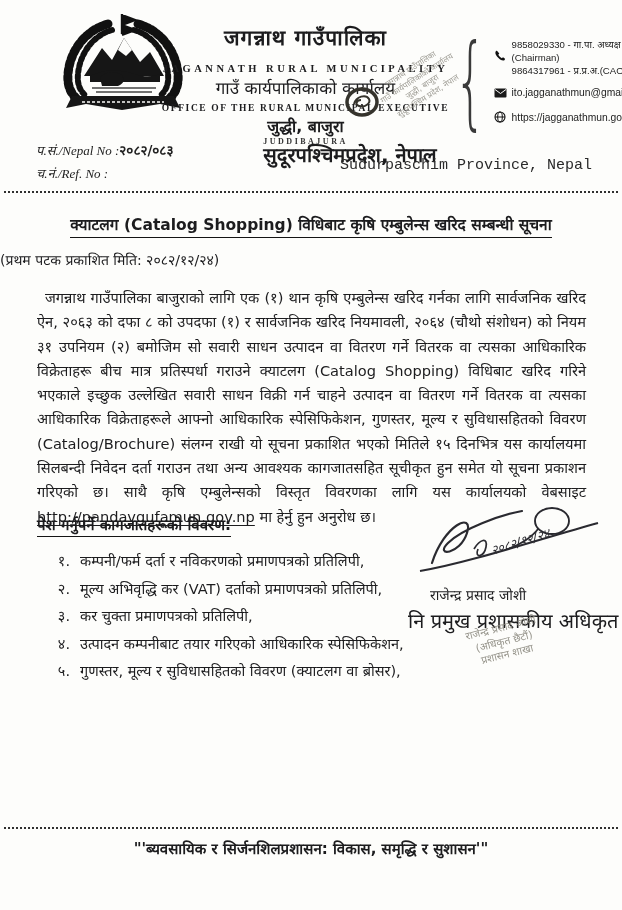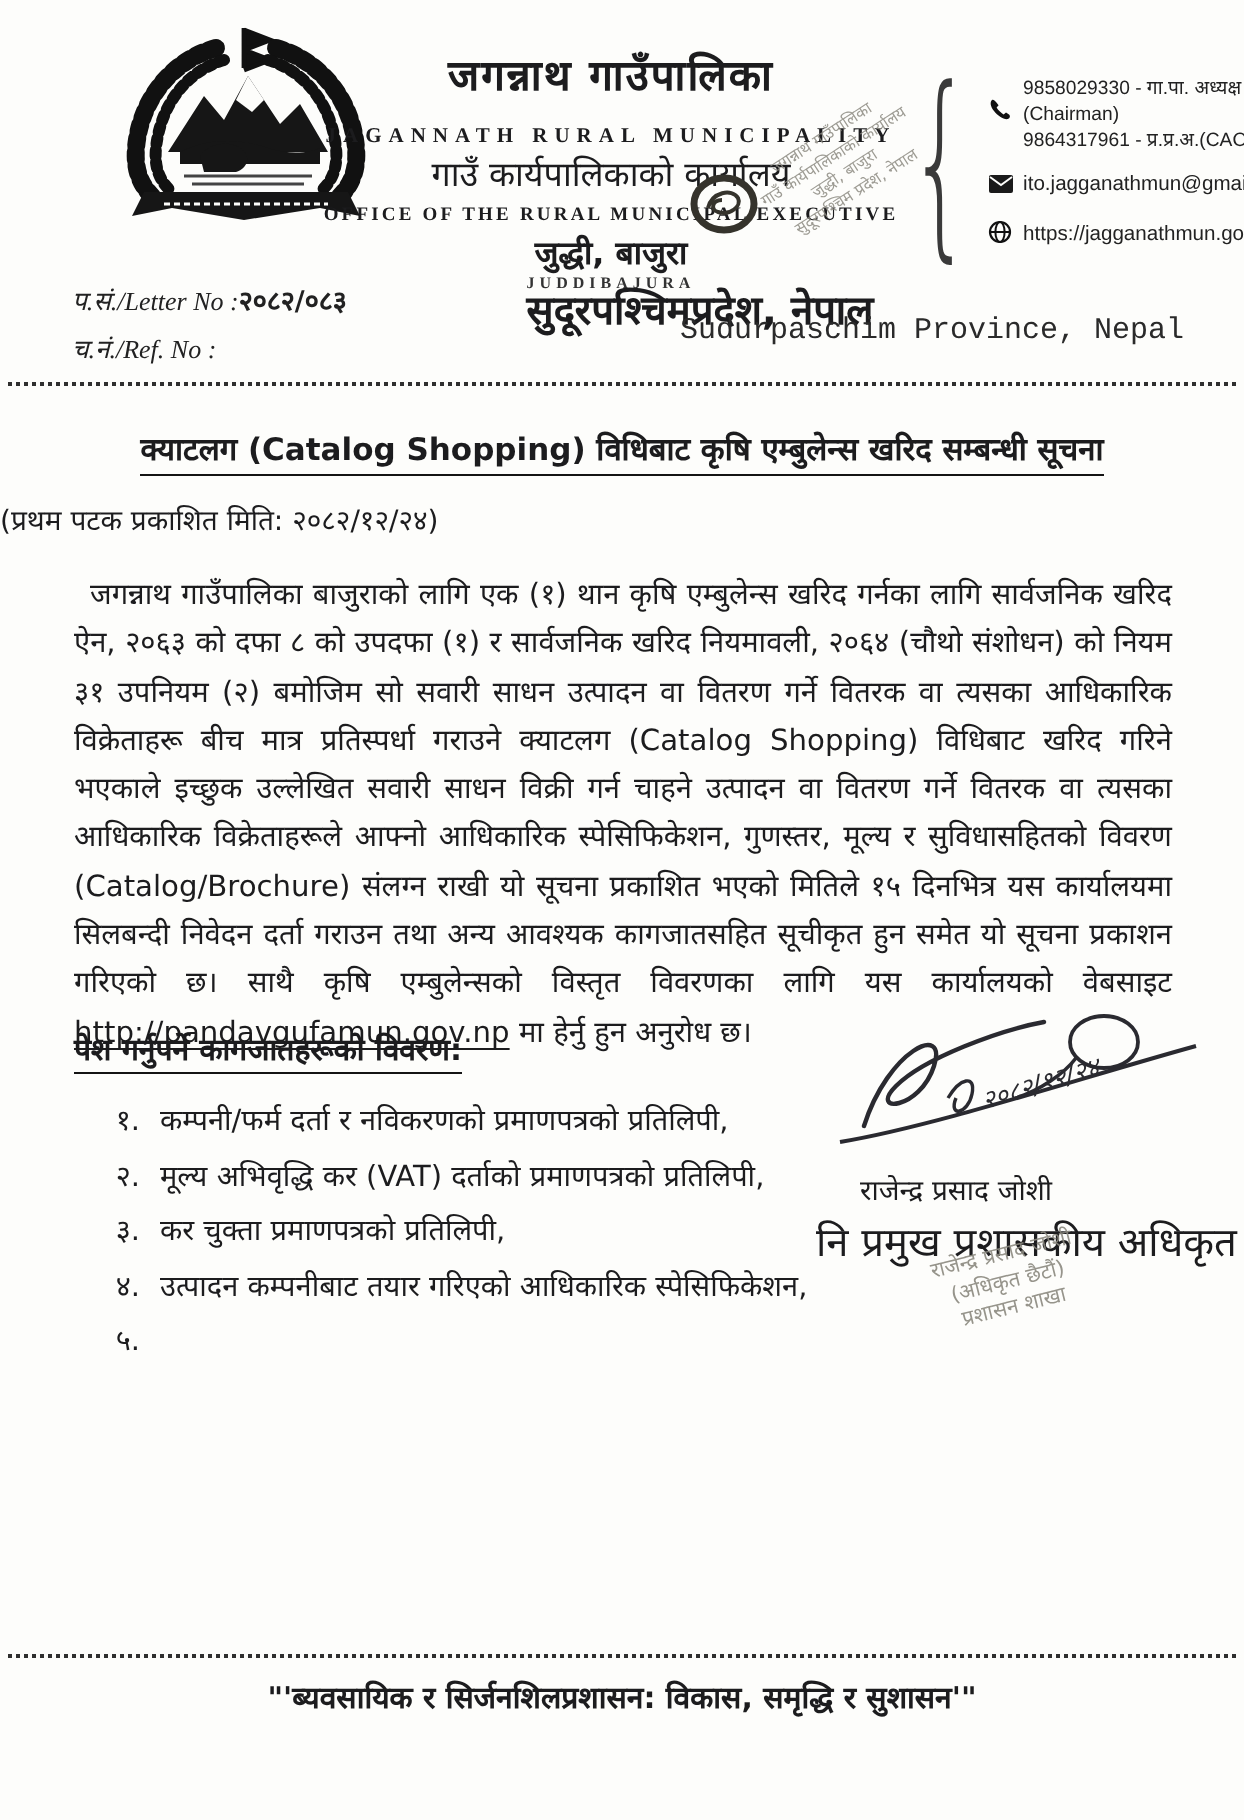--- a/index.html
+++ b/index.html
@@ -97,21 +97,21 @@
     <div class="h-en1">JAGANNATH RURAL MUNICIPALITY</div>
     <div class="h-np2">गाउँ कार्यपालिकाको कार्यालय</div>
     <div class="h-en2">OFFICE OF THE RURAL MUNICIPAL EXECUTIVE</div>
     <div class="h-np3">जुद्धी, बाजुरा</div>
     <div class="h-en3">JUDDIBAJURA</div>
   </div>
 
   <div class="province-np">सुदूरपश्चिमप्रदेश, नेपाल</div>
 
   <div class="letter-block">
-    <div><span>प.सं./Letter No :</span><b>२०८२/०८३</b></div>
+    <div><span>प.सं./Nepal No :</span><b>२०८२/०८३</b></div>
     <div><span>च.नं./Ref. No :</span></div>
   </div>
 
   <div class="province-en">Sudurpaschim Province, Nepal</div>
 
   <div class="contact-box">
     <span class="brace">{</span>
     <div class="contact-items">
       <div class="contact-row">
         <span class="ic">
@@ -185,20 +185,21 @@
     <div class="doc-row">
       <span class="doc-num">३.</span>
       <span class="doc-text">कर चुक्ता प्रमाणपत्रको प्रतिलिपी,</span>
     </div>
     <div class="doc-row">
       <span class="doc-num">४.</span>
       <span class="doc-text">उत्पादन कम्पनीबाट तयार गरिएको आधिकारिक स्पेसिफिकेशन,</span>
     </div>
     <div class="doc-row">
       <span class="doc-num">५.</span>
+      <span class="doc-text">गुणस्तर, मूल्य र सुविधासहितको विवरण (क्याटलग वा ब्रोसर),</span>
     </div>
   </div>
 
   <div class="sig-block">
     <svg class="sig-svg" width="195" height="88" viewBox="0 0 195 88">
       <path d="M20,60 C32,22 62,8 55,30 C48,52 22,54 36,40 C50,26 88,12 110,8" fill="none" stroke="#2a2a30" stroke-width="2.2" stroke-linecap="round"></path>
       <ellipse cx="140" cy="18" rx="17" ry="13" fill="none" stroke="#2a2a30" stroke-width="1.9"></ellipse>
       <path d="M126,26 C120,34 108,42 96,46" fill="none" stroke="#2a2a30" stroke-width="1.8" stroke-linecap="round"></path>
       <path d="M8,68 C56,60 128,36 186,20" fill="none" stroke="#2a2a30" stroke-width="2"></path>
       <path d="M62,46 c6,-10 14,-12 12,-2 c-2,10 -12,12 -8,2" fill="none" stroke="#2a2a30" stroke-width="1.7"></path>

